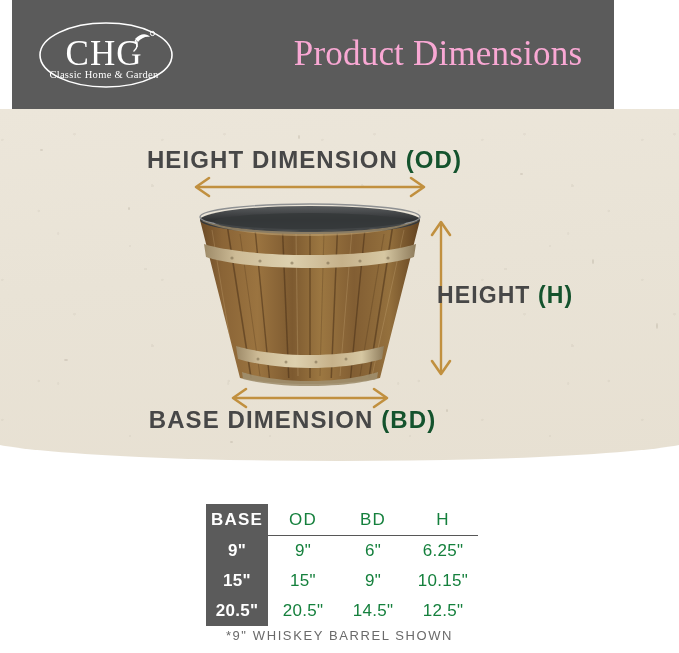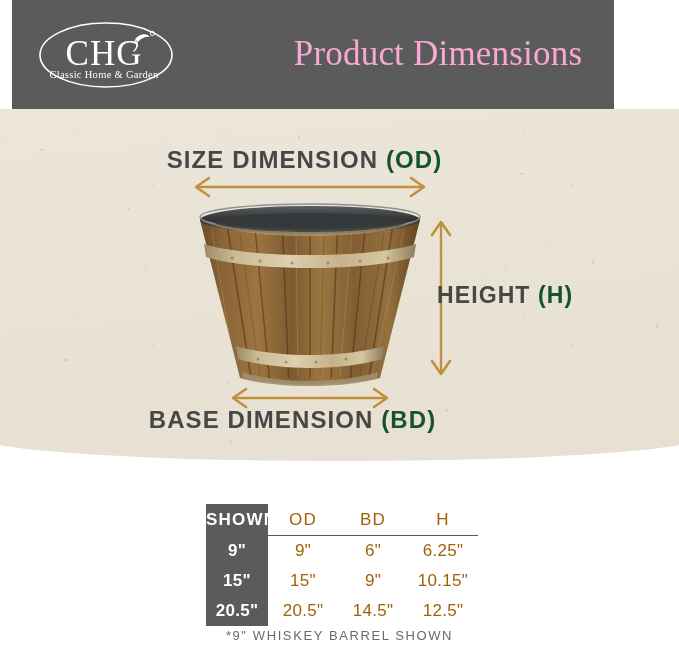--- a/index.html
+++ b/index.html
@@ -112,21 +112,21 @@
     border-collapse: collapse;
     width: 272px;
     table-layout: fixed;
   }
   table.spec td {
     padding: 0;
     height: 30px;
     vertical-align: middle;
     text-align: center;
     font-size: 17px;
-    color: #a16207;
+    color: #15803d;
     letter-spacing: 0.3px;
   }
   table.spec td.sizecol {
     background: #5b5b5b;
     color: #ffffff;
     font-weight: 700;
     width: 62px;
   }
   table.spec tr.head td {
     font-size: 17px;
@@ -176,21 +176,21 @@
       <span class="speck" style="left:540px; top:64px;  width:3px; height:2px;"></span>
       <span class="speck" style="left:612px; top:150px; width:2px; height:5px;"></span>
       <span class="speck" style="left:84px;  top:250px; width:4px; height:2px;"></span>
       <span class="speck" style="left:466px; top:300px; width:2px; height:3px;"></span>
       <span class="speck" style="left:676px; top:214px; width:2px; height:6px;"></span>
       <span class="speck" style="left:250px; top:332px; width:3px; height:2px;"></span>
       <span class="speck" style="left:398px; top:188px; width:2px; height:2px;"></span>
     </div>
 
     <div class="dim-label" id="label-od" style="top:37px;">
-      <span>SIZE DIMENSION </span><span class="accent">(OD)</span>
+      <span>HEIGHT DIMENSION </span><span class="accent">(OD)</span>
     </div>
 
     <svg class="arrow-svg" id="arrow-od" width="240" height="22" viewBox="0 0 240 22" style="top:67px;">
       <line x1="8" y1="11" x2="232" y2="11" stroke="#c1903f" stroke-width="2.4"></line>
       <polyline points="19,2 6,11 19,20" fill="none" stroke="#c1903f" stroke-width="2.6" stroke-linecap="round" stroke-linejoin="round"></polyline>
       <polyline points="221,2 234,11 221,20" fill="none" stroke="#c1903f" stroke-width="2.6" stroke-linecap="round" stroke-linejoin="round"></polyline>
     </svg>
 
     <svg id="barrel" width="244" height="186" viewBox="0 0 244 186" style="top:91px;">
       <defs>
@@ -293,21 +293,21 @@
 
     <div class="dim-label" id="label-bd" style="top:297px;">
       <span>BASE DIMENSION </span><span class="accent">(BD)</span>
     </div>
   </div>
 
   <div id="table-wrap">
     <table class="spec">
       <tbody>
         <tr class="head">
-          <td class="sizecol">SHOWN</td>
+          <td class="sizecol">BASE</td>
           <td class="datacol">OD</td>
           <td class="datacol">BD</td>
           <td class="datacol">H</td>
         </tr>
         <tr>
           <td class="sizecol">9"</td>
           <td>9"</td>
           <td>6"</td>
           <td>6.25"</td>
         </tr>

